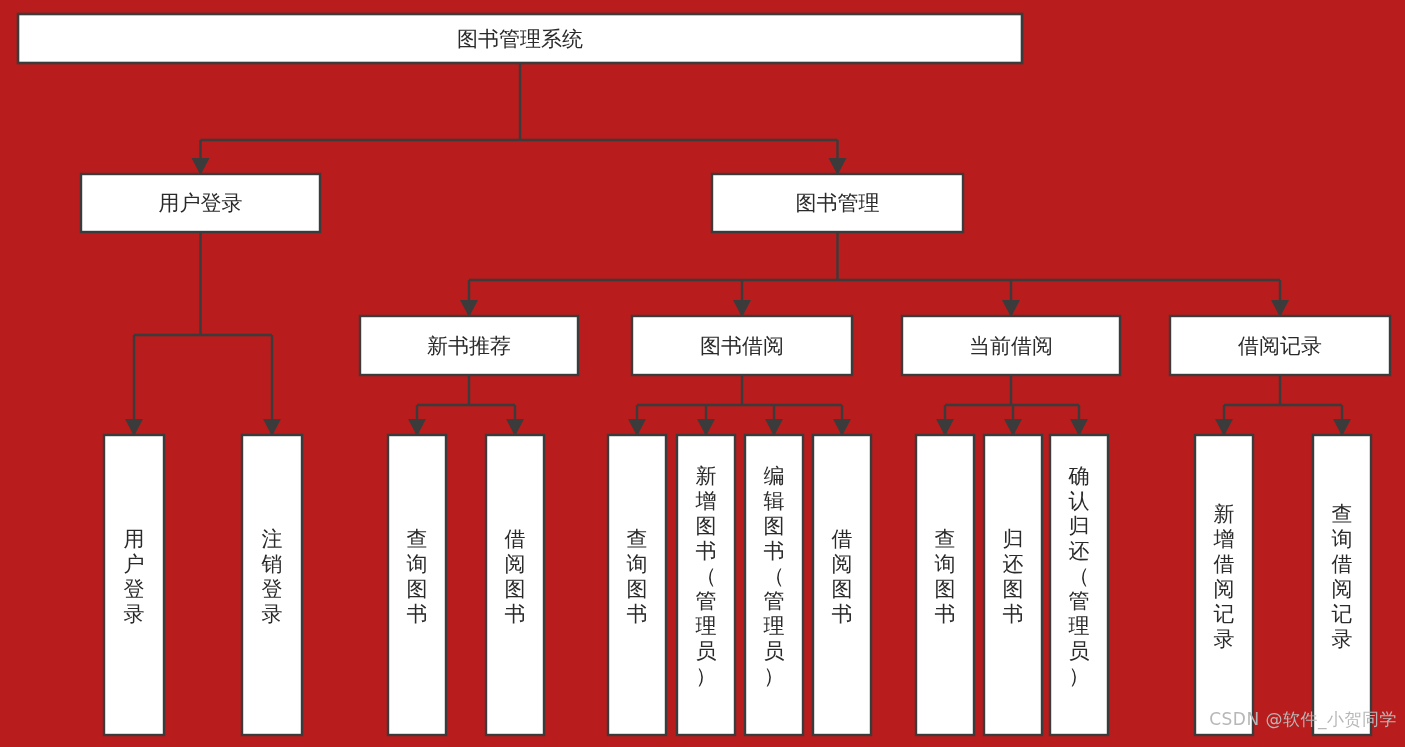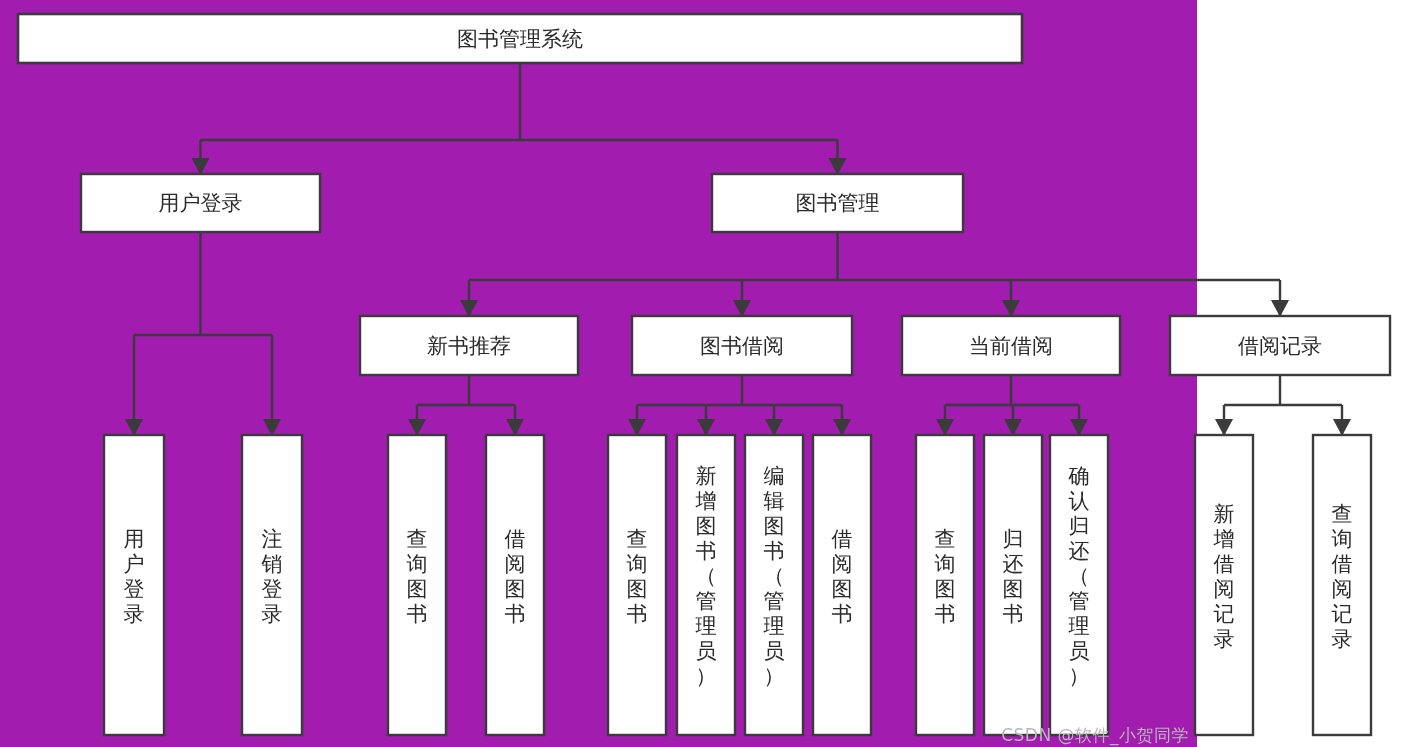--- a/index.html
+++ b/index.html
@@ -9,23 +9,23 @@
     background: #ffffff;
   }
   body {
     width: 1405px;
     height: 747px;
     overflow: hidden;
     font-family: "DejaVu Sans", "Liberation Sans", sans-serif;
   }
   #diagram-root {
     position: relative;
-    width: 1197px;
+    width: 1405px;
     height: 747px;
-    background: #a21caf;
+    background: #b91c1c;
   }
   svg.diagram-canvas {
     position: absolute;
     left: 0;
     top: 0;
     width: 1405px;
     height: 747px;
     display: block;
   }
   .node-box {
@@ -52,21 +52,21 @@
   }
   text.node-label.horiz {
     font-size: 21px;
   }
   text.node-label.vert-char {
     font-size: 21px;
   }
   .watermark {
     position: absolute;
     right: 8px;
-    bottom: 0;
+    bottom: 16px;
     font-family: "DejaVu Sans", "Liberation Sans", sans-serif;
     font-size: 17px;
     color: #b7b7b7;
     letter-spacing: 0.5px;
     white-space: nowrap;
     user-select: none;
   }
 </style>
 </head>
 <body>

